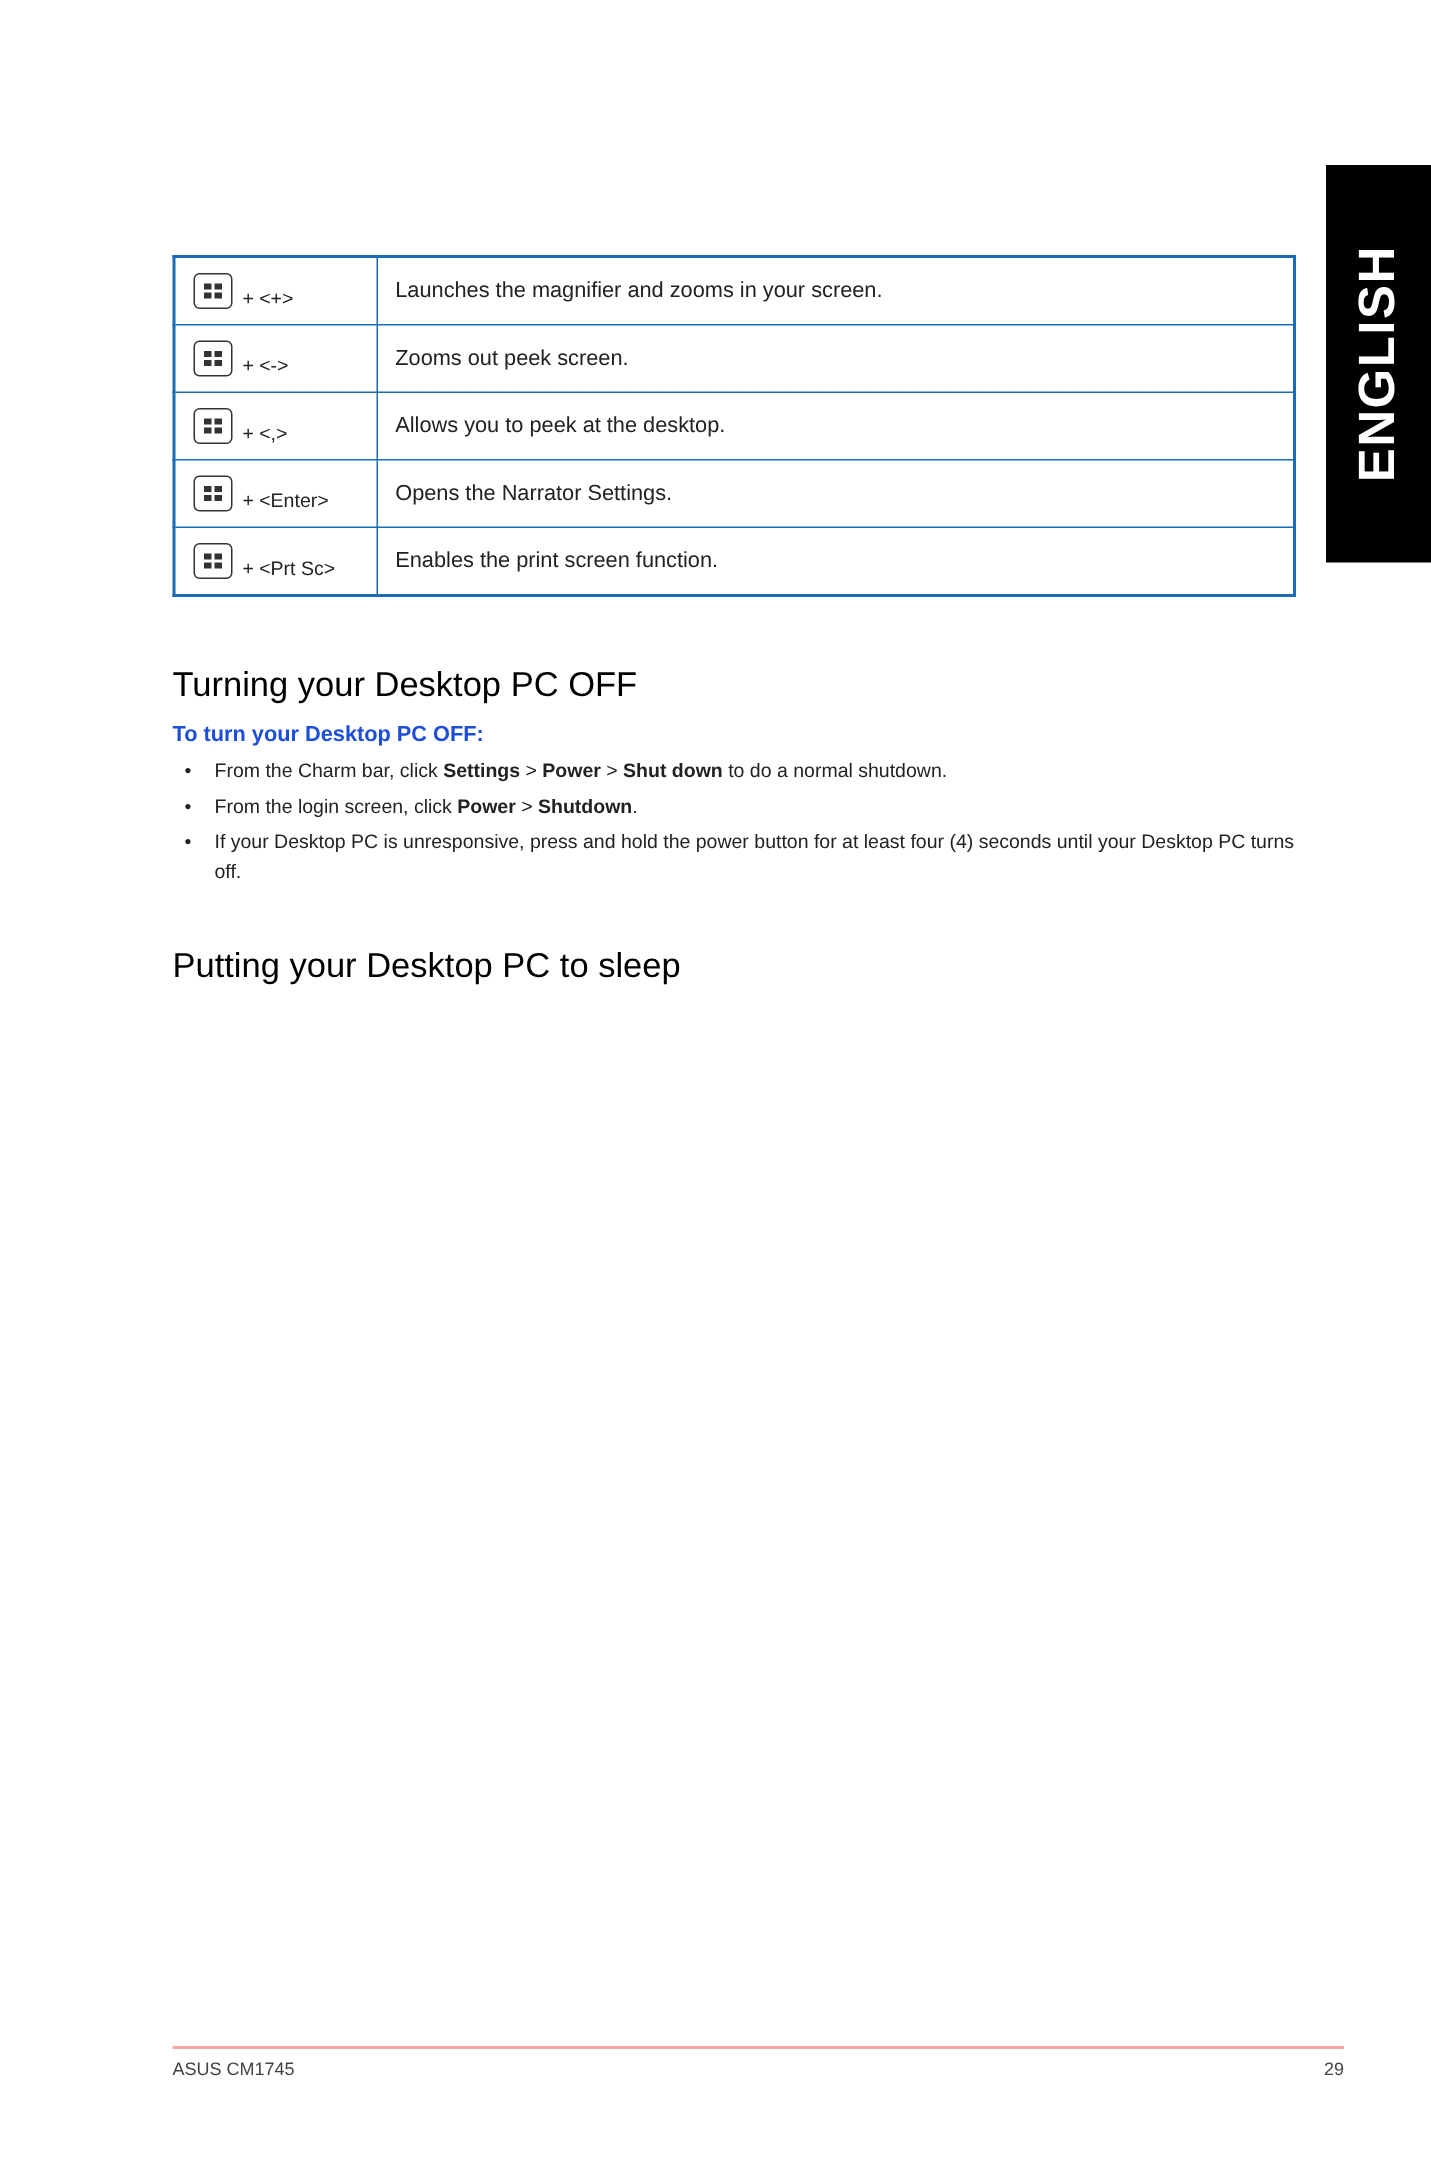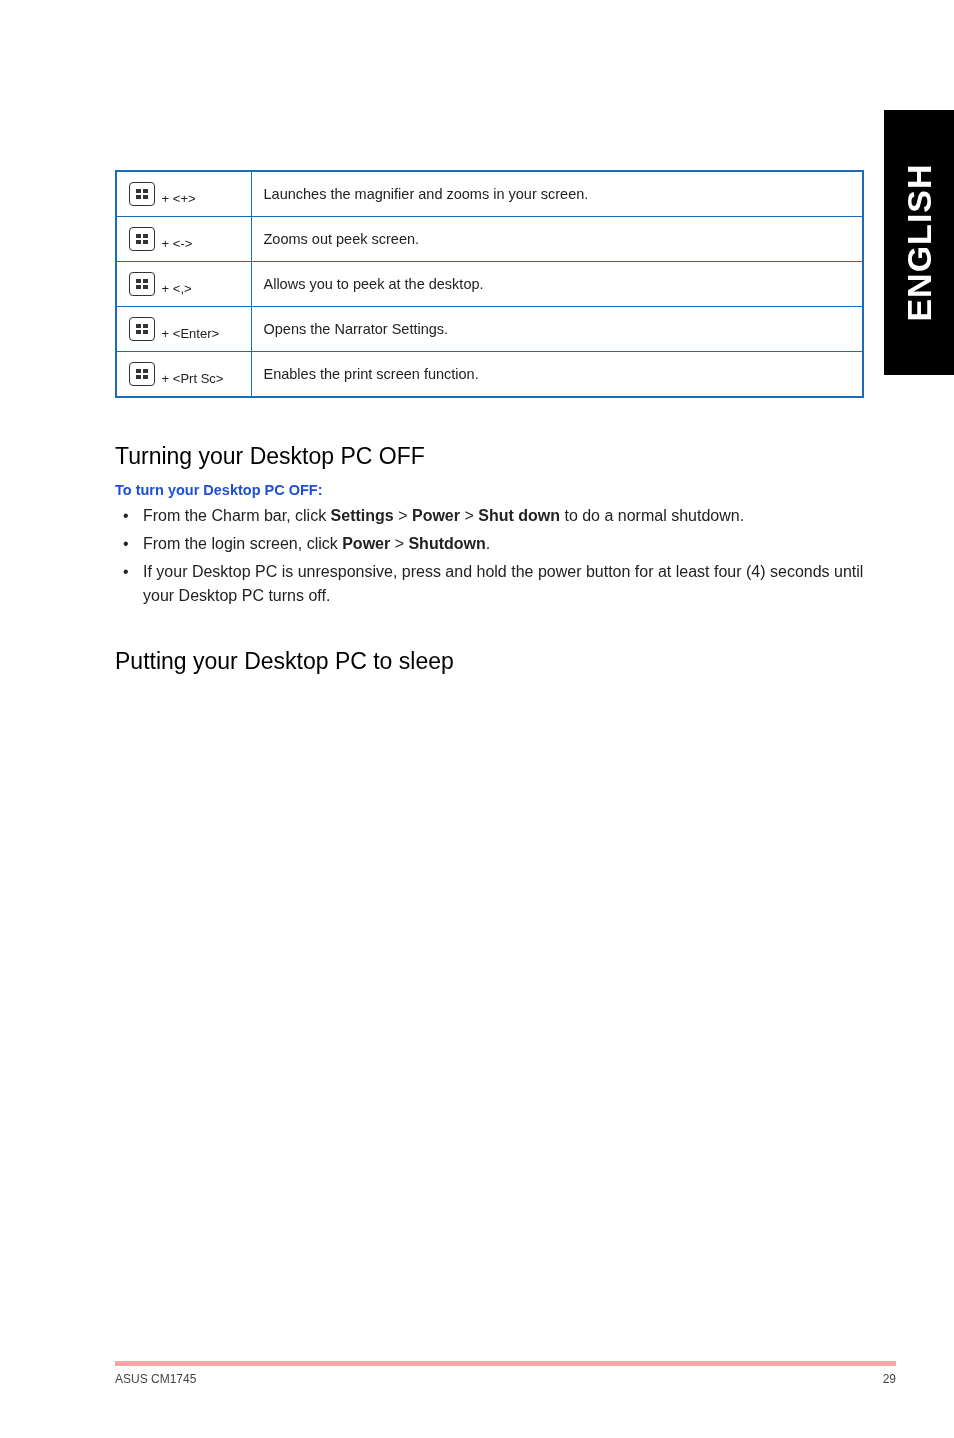--- a/index.html
+++ b/index.html
@@ -98,39 +98,39 @@
       margin-bottom: 6px;
       color: #222;
       line-height: 1.4;
     }
     ul.bullets {
       list-style: none;
       padding-left: 0;
       margin-bottom: 40px;
     }
     ul.bullets li {
-      font-size: 16px;
+      font-size: 13px;
       color: #222;
       padding-left: 28px;
       position: relative;
       line-height: 1.5;
       margin-bottom: 4px;
     }
     ul.bullets li::before {
       content: "•";
       position: absolute;
       left: 8px;
       top: 0;
     }
     .footer {
       position: absolute;
       bottom: 52px;
       left: 115px;
       right: 58px;
-      border-top: 5px solid #fca5a5;
+      border-top: 2px solid #fca5a5;
       padding-top: 6px;
       display: flex;
       justify-content: space-between;
       font-size: 12px;
       color: #444;
     }
     .section2 {
       margin-top: 40px;
     }
   </style>

